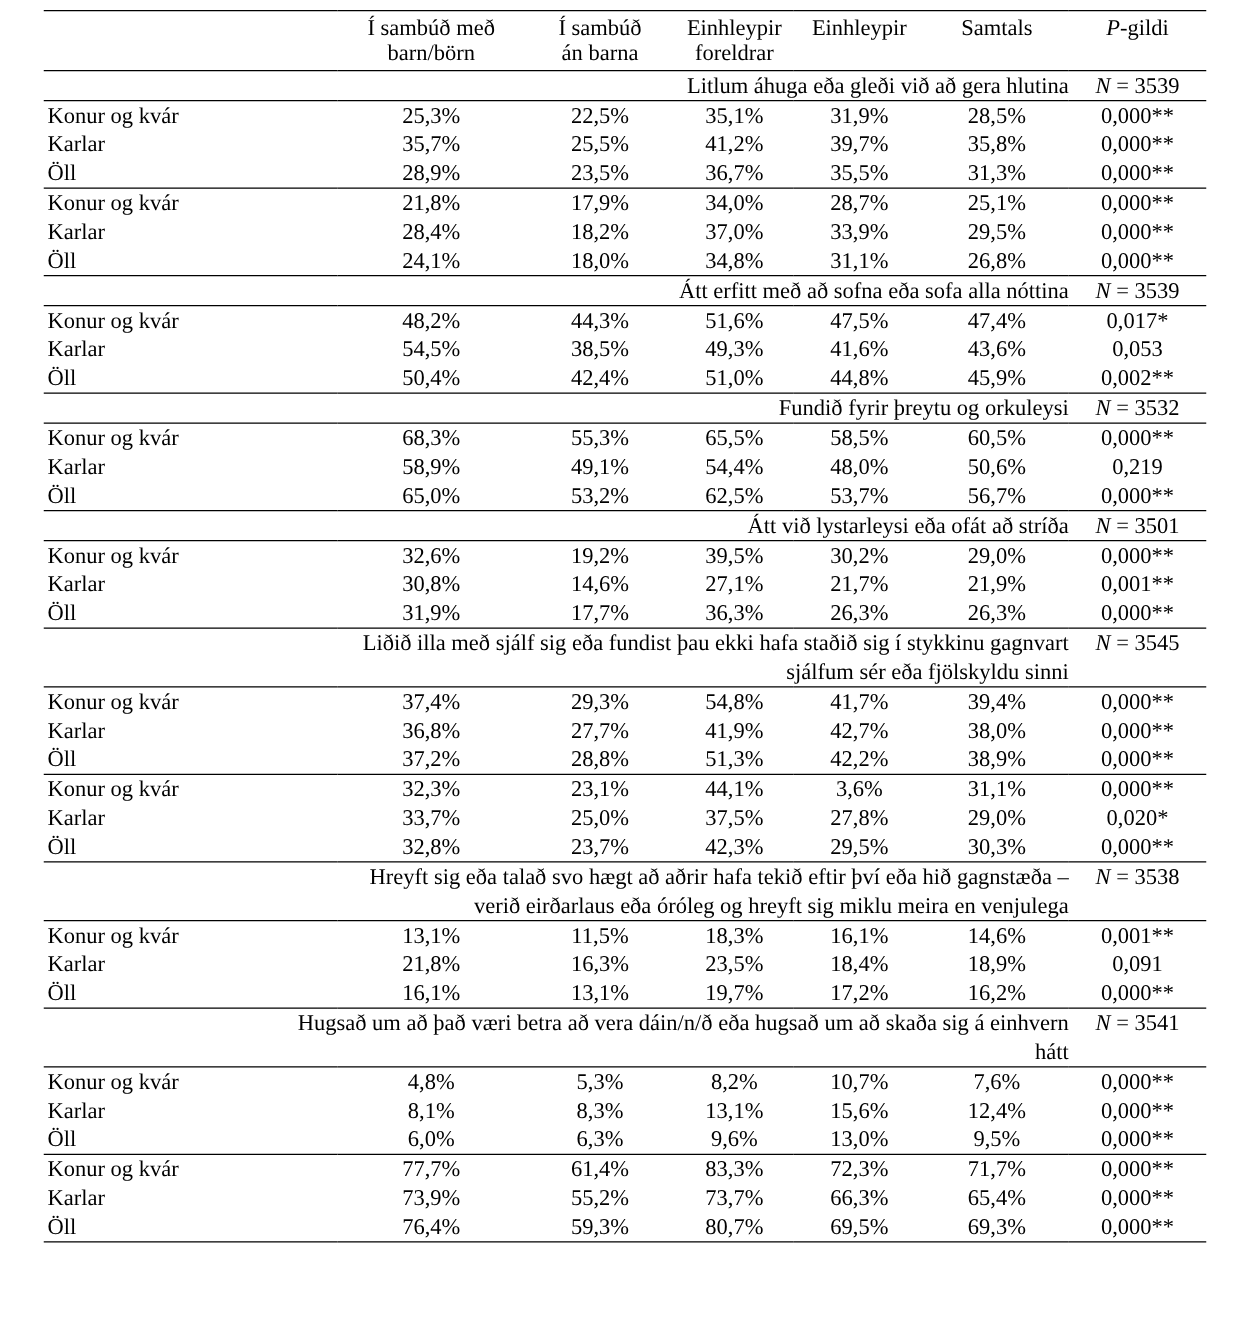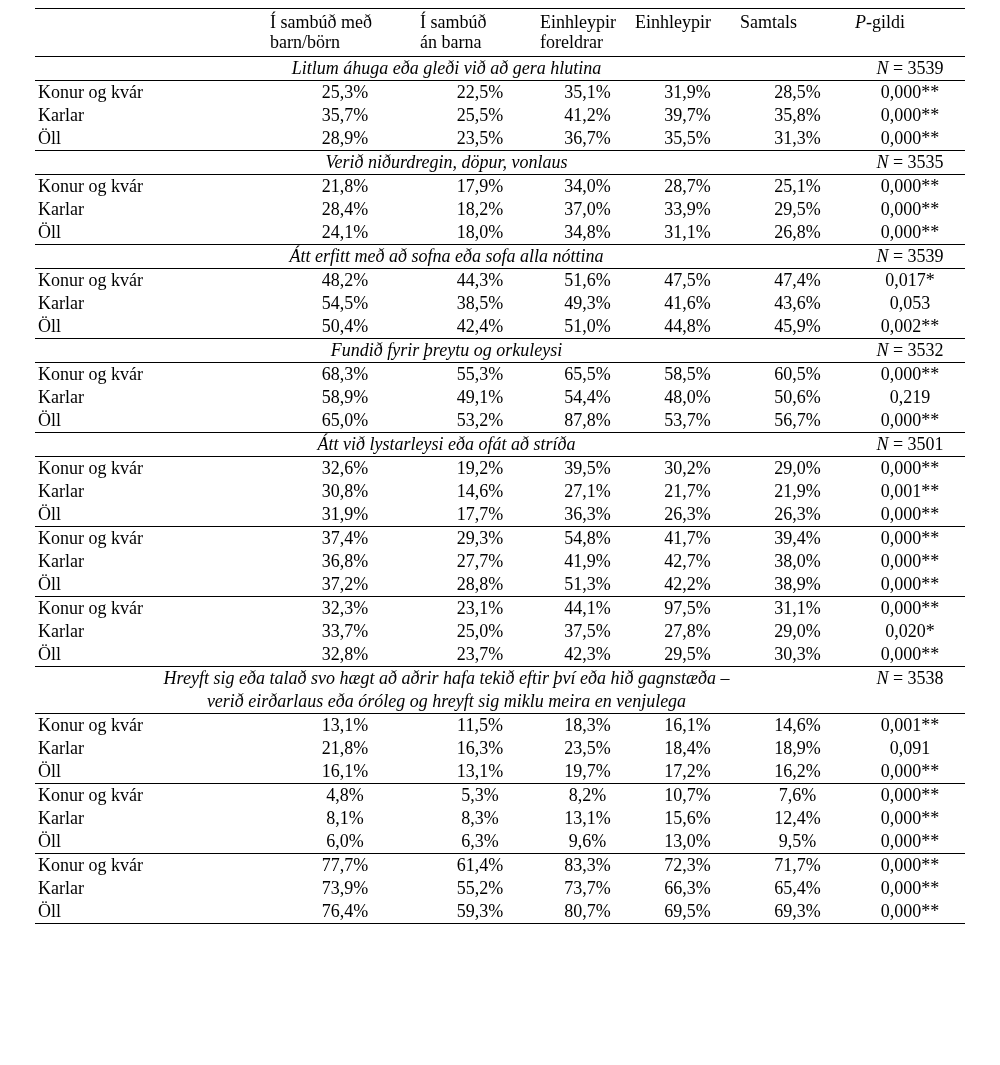--- a/index.html
+++ b/index.html
@@ -31,21 +31,21 @@
   col.c-label   { width: 235px; }
   col.c-couple-kids { width: 150px; }
   col.c-couple-nokids { width: 120px; }
   col.c-single-parent { width: 95px; }
   col.c-single  { width: 105px; }
   col.c-total   { width: 115px; }
   col.c-pvalue  { width: 110px; }
 
   thead th {
     font-weight: normal;
-    text-align: left;
+    text-align: center;
     vertical-align: top;
     line-height: 20px;
     padding: 3px 0 4px 0;
     border-top: 1.5px solid #000;
     border-bottom: 1.5px solid #000;
   }
   thead th.label-col { text-align: left; }
 
   td {
     text-align: center;
@@ -58,22 +58,21 @@
   }
   td.label-cell {
     text-align: left;
     padding-left: 3px;
   }
   tr.section-row td {
     border-top: 1.5px solid #000;
     border-bottom: 1.5px solid #000;
   }
   td.section-title-cell {
-    text-align: center;
-    font-style: italic;
+    text-align: right;
     padding-left: 3px;
     white-space: normal;
   }
   td.section-title-cell .title-line {
     line-height: 23px;
   }
   td.n-cell {
     font-style: normal;
   }
   tr.row-last td {
@@ -150,26 +149,20 @@
         </tr>
         <tr class="data-row row-last">
           <td class="label-cell">Öll</td>
           <td>28,9%</td>
           <td>23,5%</td>
           <td>36,7%</td>
           <td>35,5%</td>
           <td>31,3%</td>
           <td>0,000**</td>
         </tr>
-        <tr class="section-row">
-          <td class="section-title-cell" colspan="6">
-            <div class="title-line">Verið niðurdregin, döpur, vonlaus</div>
-          </td>
-          <td class="n-cell"><span class="ital">N</span><span> = 3535</span></td>
-        </tr>
         <tr class="data-row">
           <td class="label-cell">Konur og kvár</td>
           <td>21,8%</td>
           <td>17,9%</td>
           <td>34,0%</td>
           <td>28,7%</td>
           <td>25,1%</td>
           <td>0,000**</td>
         </tr>
         <tr class="data-row">
@@ -244,21 +237,21 @@
           <td>49,1%</td>
           <td>54,4%</td>
           <td>48,0%</td>
           <td>50,6%</td>
           <td>0,219</td>
         </tr>
         <tr class="data-row row-last">
           <td class="label-cell">Öll</td>
           <td>65,0%</td>
           <td>53,2%</td>
-          <td>87,8%</td>
+          <td>62,5%</td>
           <td>53,7%</td>
           <td>56,7%</td>
           <td>0,000**</td>
         </tr>
         <tr class="section-row">
           <td class="section-title-cell" colspan="6">
             <div class="title-line">Átt við lystarleysi eða ofát að stríða</div>
           </td>
           <td class="n-cell"><span class="ital">N</span><span> = 3501</span></td>
         </tr>
@@ -282,20 +275,27 @@
         </tr>
         <tr class="data-row row-last">
           <td class="label-cell">Öll</td>
           <td>31,9%</td>
           <td>17,7%</td>
           <td>36,3%</td>
           <td>26,3%</td>
           <td>26,3%</td>
           <td>0,000**</td>
         </tr>
+        <tr class="section-row">
+          <td class="section-title-cell" colspan="6">
+            <div class="title-line">Liðið illa með sjálf sig eða fundist þau ekki hafa staðið sig í stykkinu gagnvart</div>
+            <div class="title-line">sjálfum sér eða fjölskyldu sinni</div>
+          </td>
+          <td class="n-cell"><span class="ital">N</span><span> = 3545</span></td>
+        </tr>
         <tr class="data-row">
           <td class="label-cell">Konur og kvár</td>
           <td>37,4%</td>
           <td>29,3%</td>
           <td>54,8%</td>
           <td>41,7%</td>
           <td>39,4%</td>
           <td>0,000**</td>
         </tr>
         <tr class="data-row">
@@ -314,21 +314,21 @@
           <td>51,3%</td>
           <td>42,2%</td>
           <td>38,9%</td>
           <td>0,000**</td>
         </tr>
         <tr class="data-row">
           <td class="label-cell">Konur og kvár</td>
           <td>32,3%</td>
           <td>23,1%</td>
           <td>44,1%</td>
-          <td>97,5%</td>
+          <td>3,6%</td>
           <td>31,1%</td>
           <td>0,000**</td>
         </tr>
         <tr class="data-row">
           <td class="label-cell">Karlar</td>
           <td>33,7%</td>
           <td>25,0%</td>
           <td>37,5%</td>
           <td>27,8%</td>
           <td>29,0%</td>
@@ -370,20 +370,27 @@
         </tr>
         <tr class="data-row row-last">
           <td class="label-cell">Öll</td>
           <td>16,1%</td>
           <td>13,1%</td>
           <td>19,7%</td>
           <td>17,2%</td>
           <td>16,2%</td>
           <td>0,000**</td>
         </tr>
+        <tr class="section-row">
+          <td class="section-title-cell" colspan="6">
+            <div class="title-line">Hugsað um að það væri betra að vera dáin/n/ð eða hugsað um að skaða sig á einhvern</div>
+            <div class="title-line">hátt</div>
+          </td>
+          <td class="n-cell"><span class="ital">N</span><span> = 3541</span></td>
+        </tr>
         <tr class="data-row">
           <td class="label-cell">Konur og kvár</td>
           <td>4,8%</td>
           <td>5,3%</td>
           <td>8,2%</td>
           <td>10,7%</td>
           <td>7,6%</td>
           <td>0,000**</td>
         </tr>
         <tr class="data-row">

